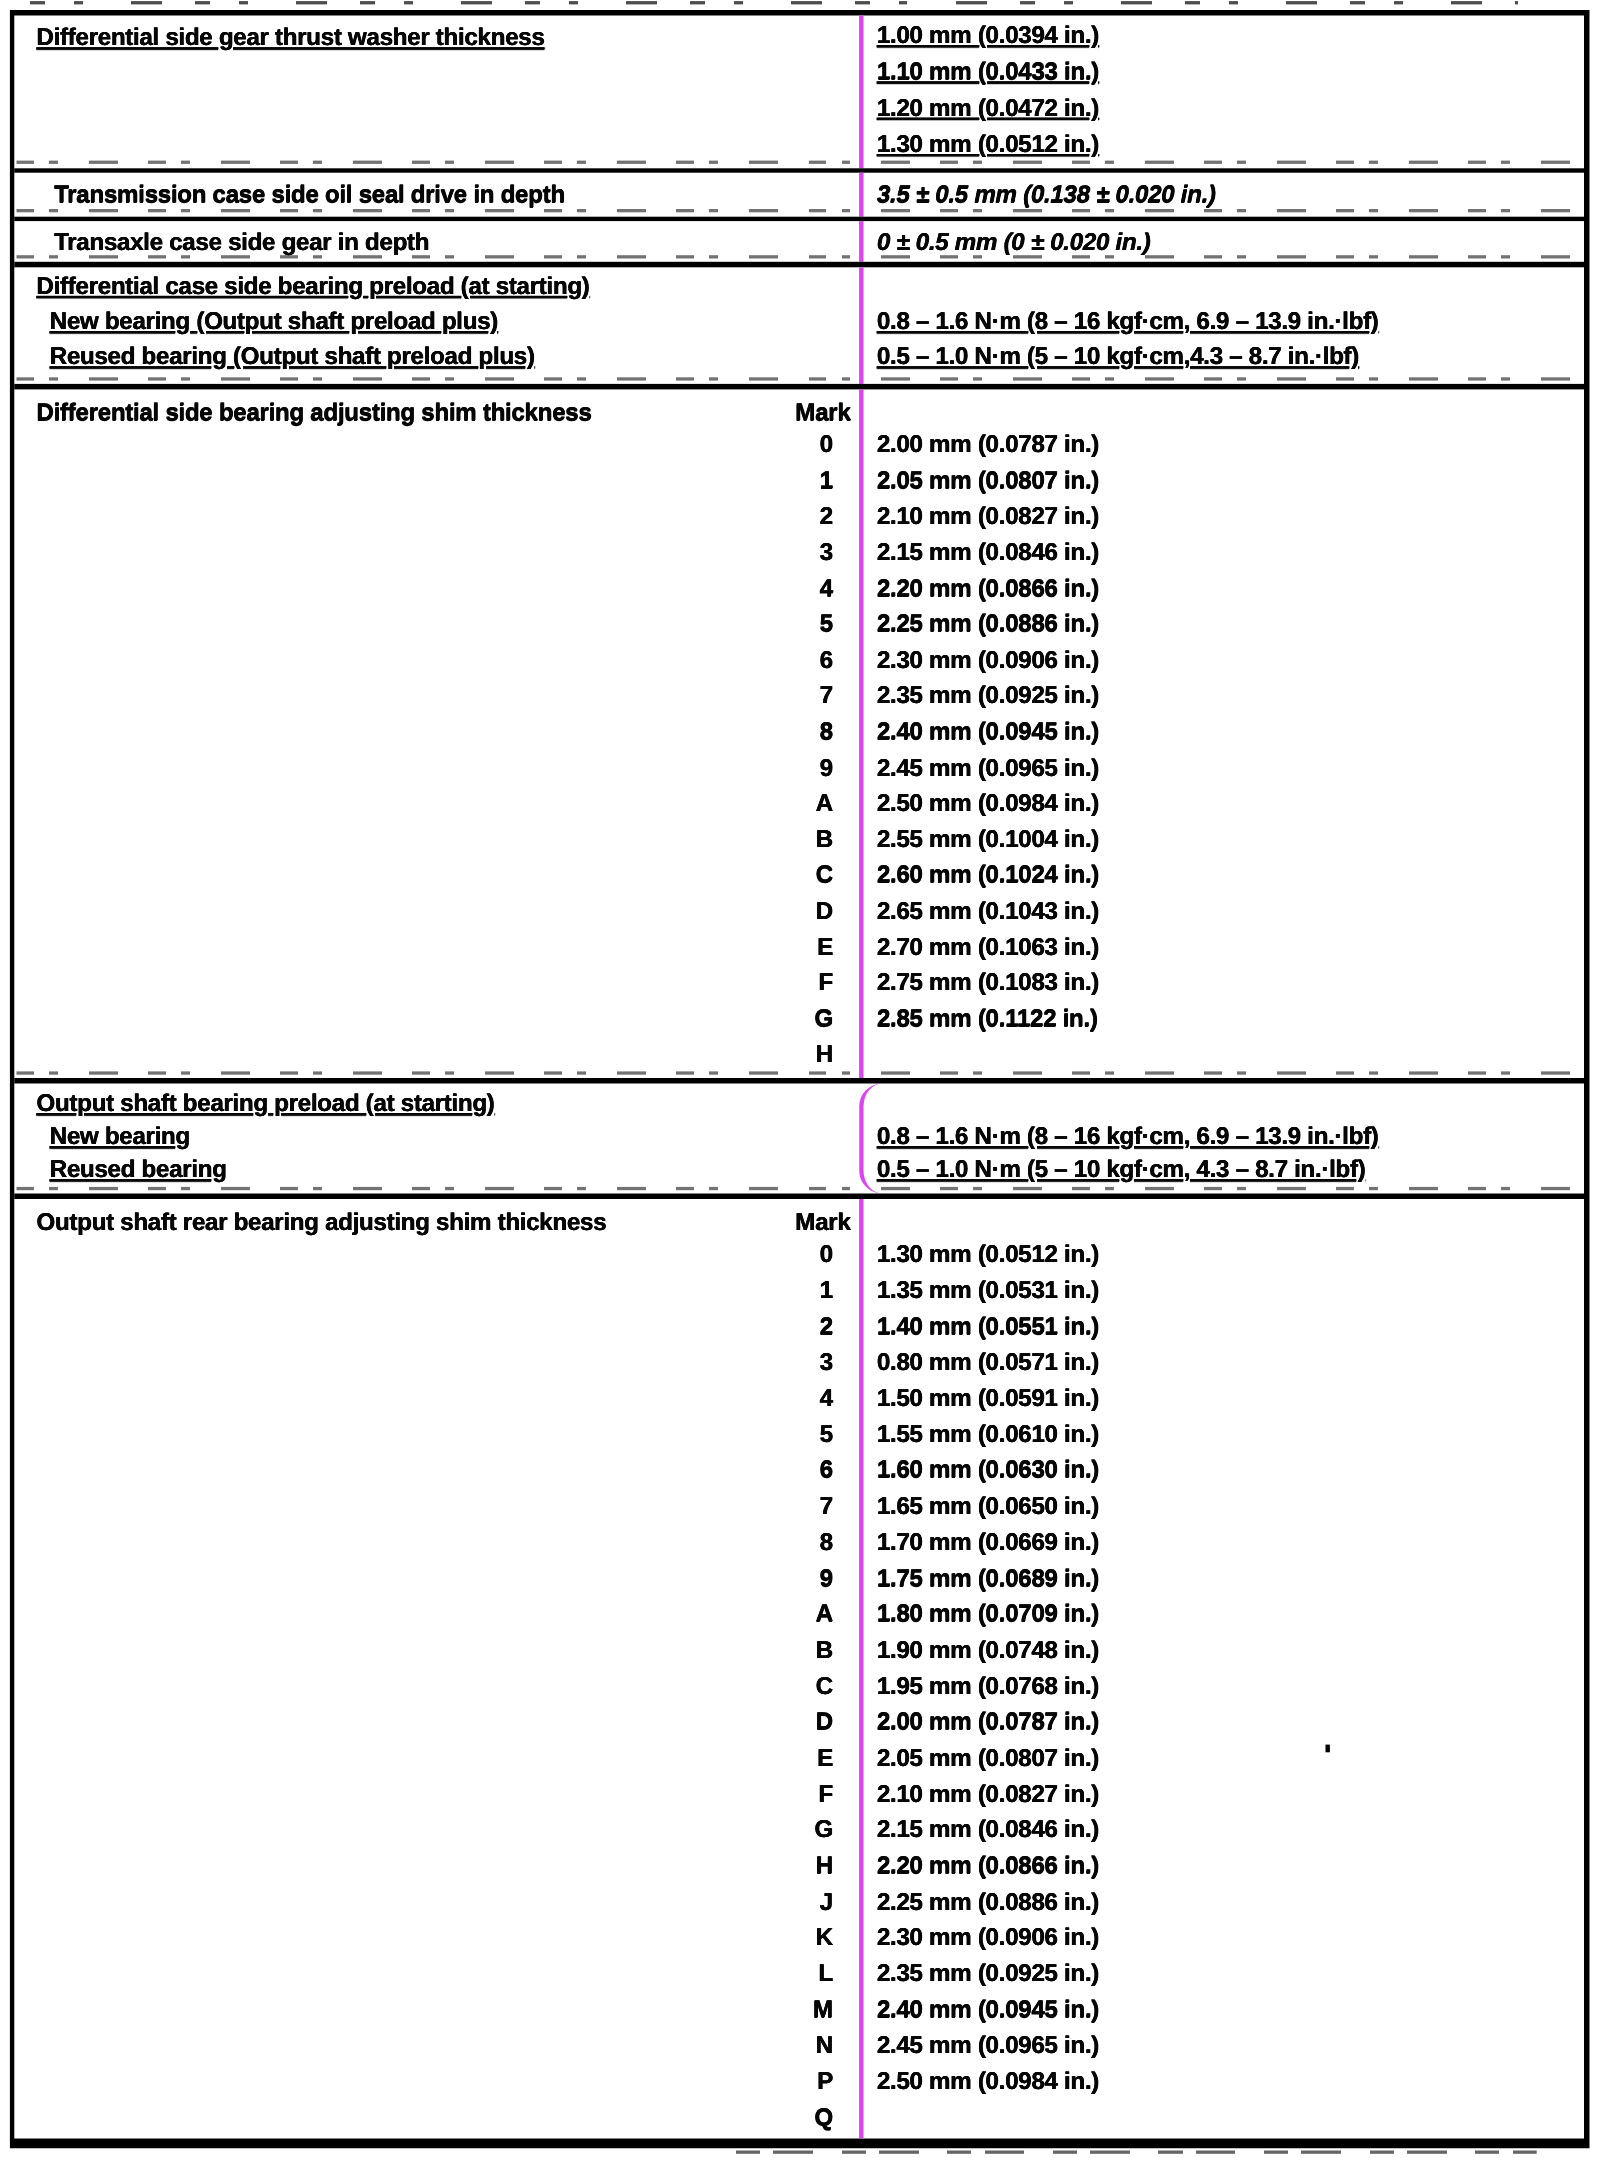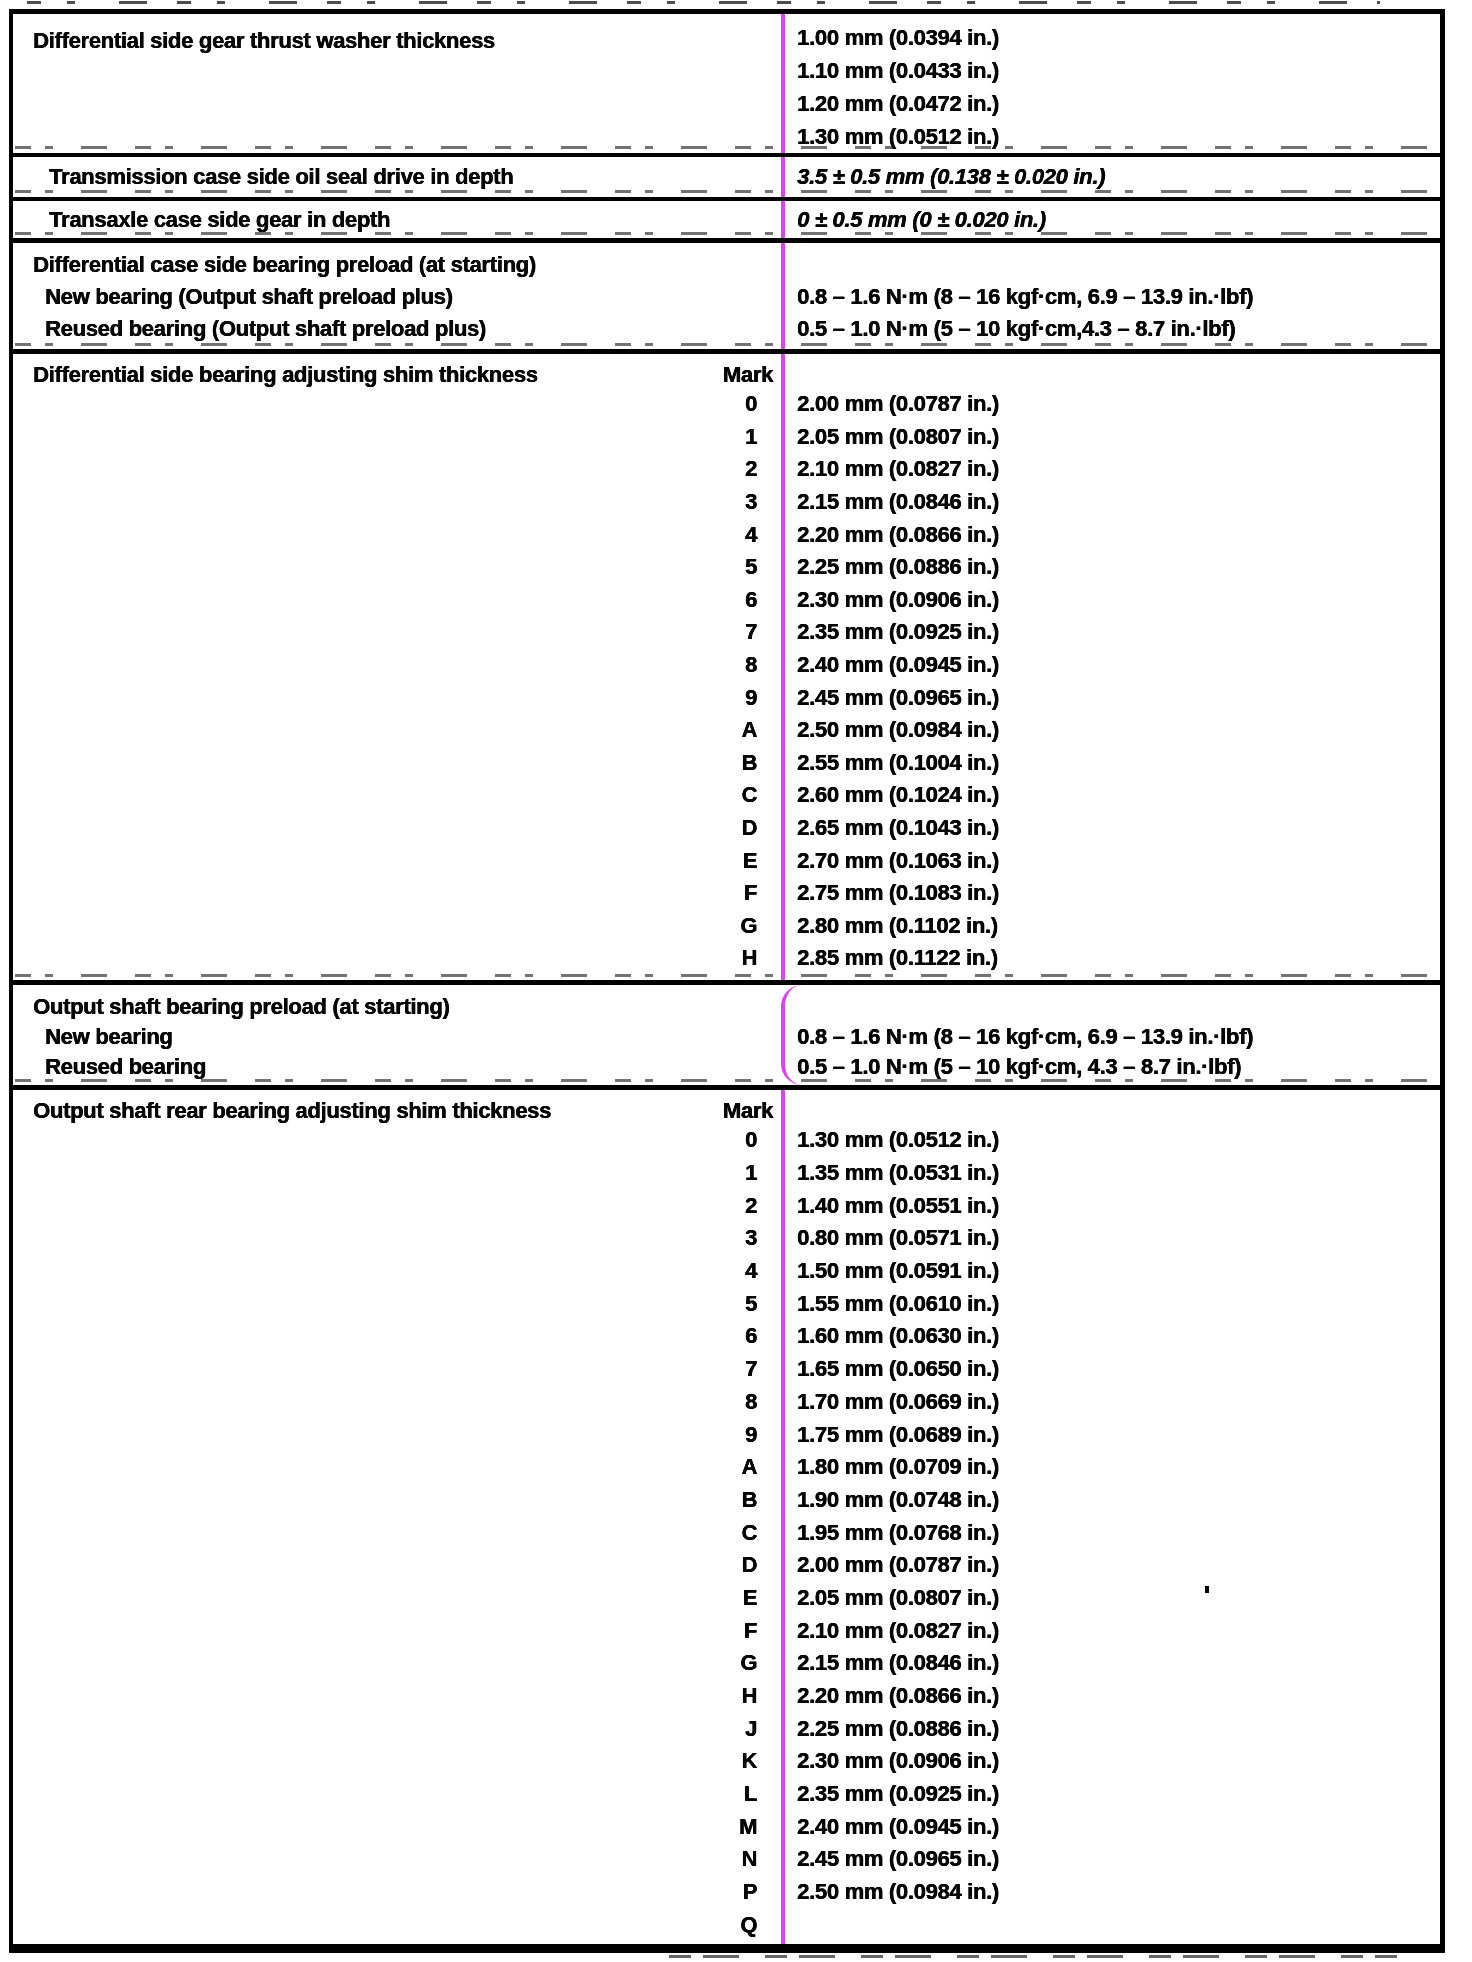--- a/index.html
+++ b/index.html
@@ -71,21 +71,21 @@
   .cell-l { width: 768px; flex: none; display: flex; flex-direction: column; }
   .cell-r { flex: 1; border-left: 4px solid #d946ef; display: flex; flex-direction: column; padding-left: 12px; }
 
   .txt {
     font-size: 22px;
     line-height: 1;
     letter-spacing: -0.3px;
     white-space: nowrap;
     text-shadow: 0.45px 0 0 currentColor, 0 0.3px 0 currentColor;
   }
-  .line { display: flex; align-items: center; }
+  .line { display: flex; align-items: flex-start; text-decoration: underline; }
 
   
   .multi .cell-l { padding: 9px 0 0 20px; }
   .multi .cell-r { padding-top: 7px; }
   .multi .line { height: 36px; }
 
   
   .single .cell-l { justify-content: center; padding-left: 36px; }
   .single .cell-r { justify-content: center; font-style: italic; }
 
@@ -281,23 +281,20 @@
         <div class="mrow">
           <span class="txt">2.65 mm (0.1043 in.)</span>
         </div>
         <div class="mrow">
           <span class="txt">2.70 mm (0.1063 in.)</span>
         </div>
         <div class="mrow">
           <span class="txt">2.75 mm (0.1083 in.)</span>
         </div>
         <div class="mrow">
-          <span class="txt">2.80 mm (0.1102 in.)</span>
-        </div>
-        <div class="mrow">
           <span class="txt">2.85 mm (0.1122 in.)</span>
         </div>
       </div>
     </div>
     <div class="row rh6 dash-above group g-tight">
       <div class="cell-l">
         <div class="line title">
           <span class="txt">Output shaft bearing preload (at starting)</span>
         </div>
         <div class="line sub">

